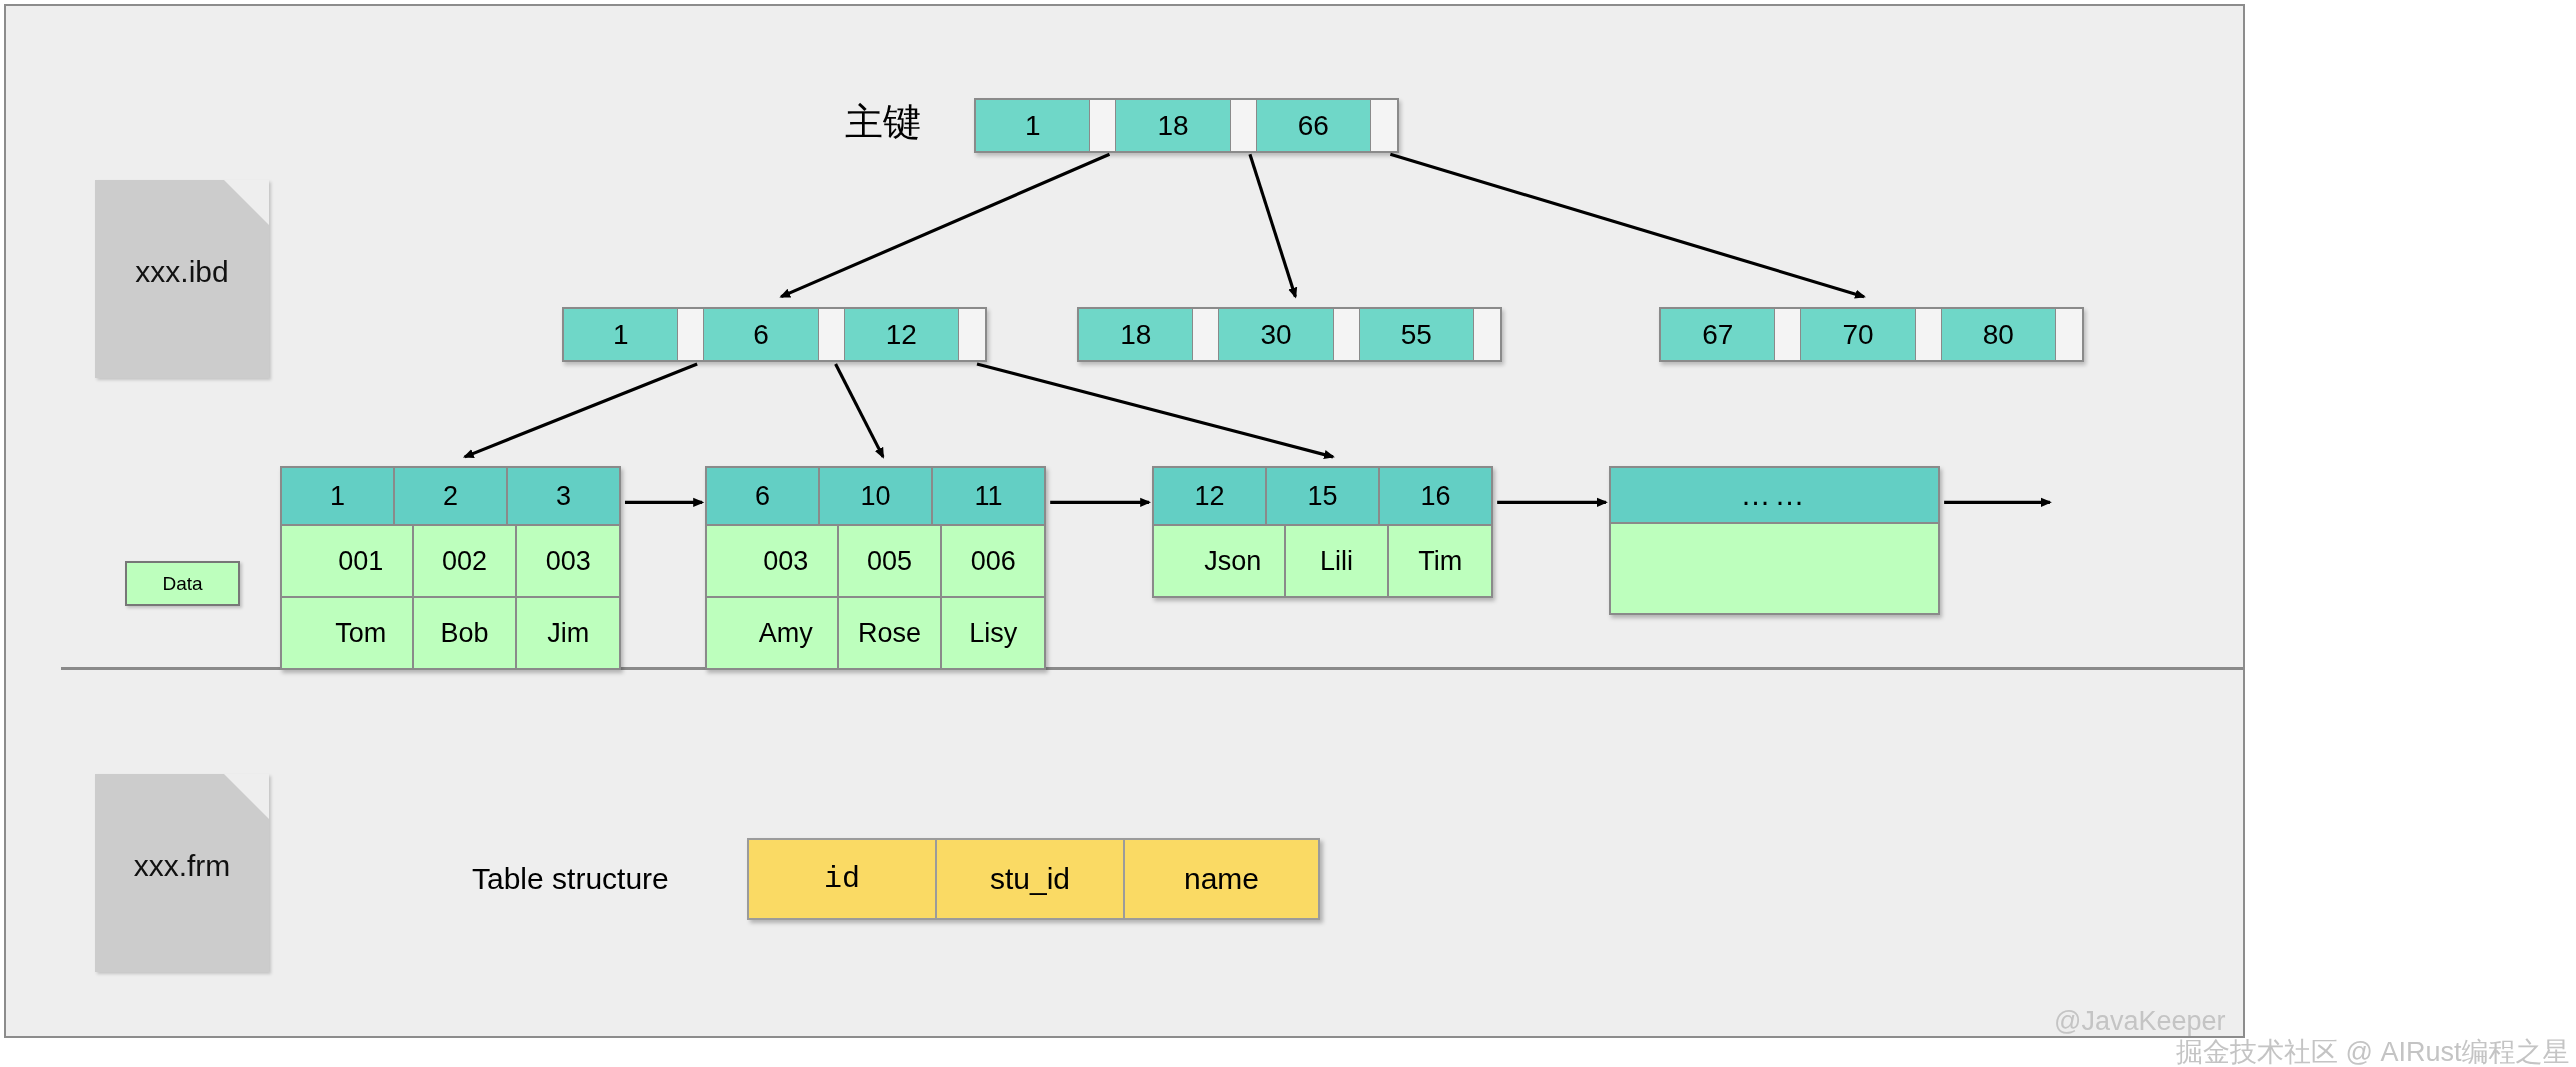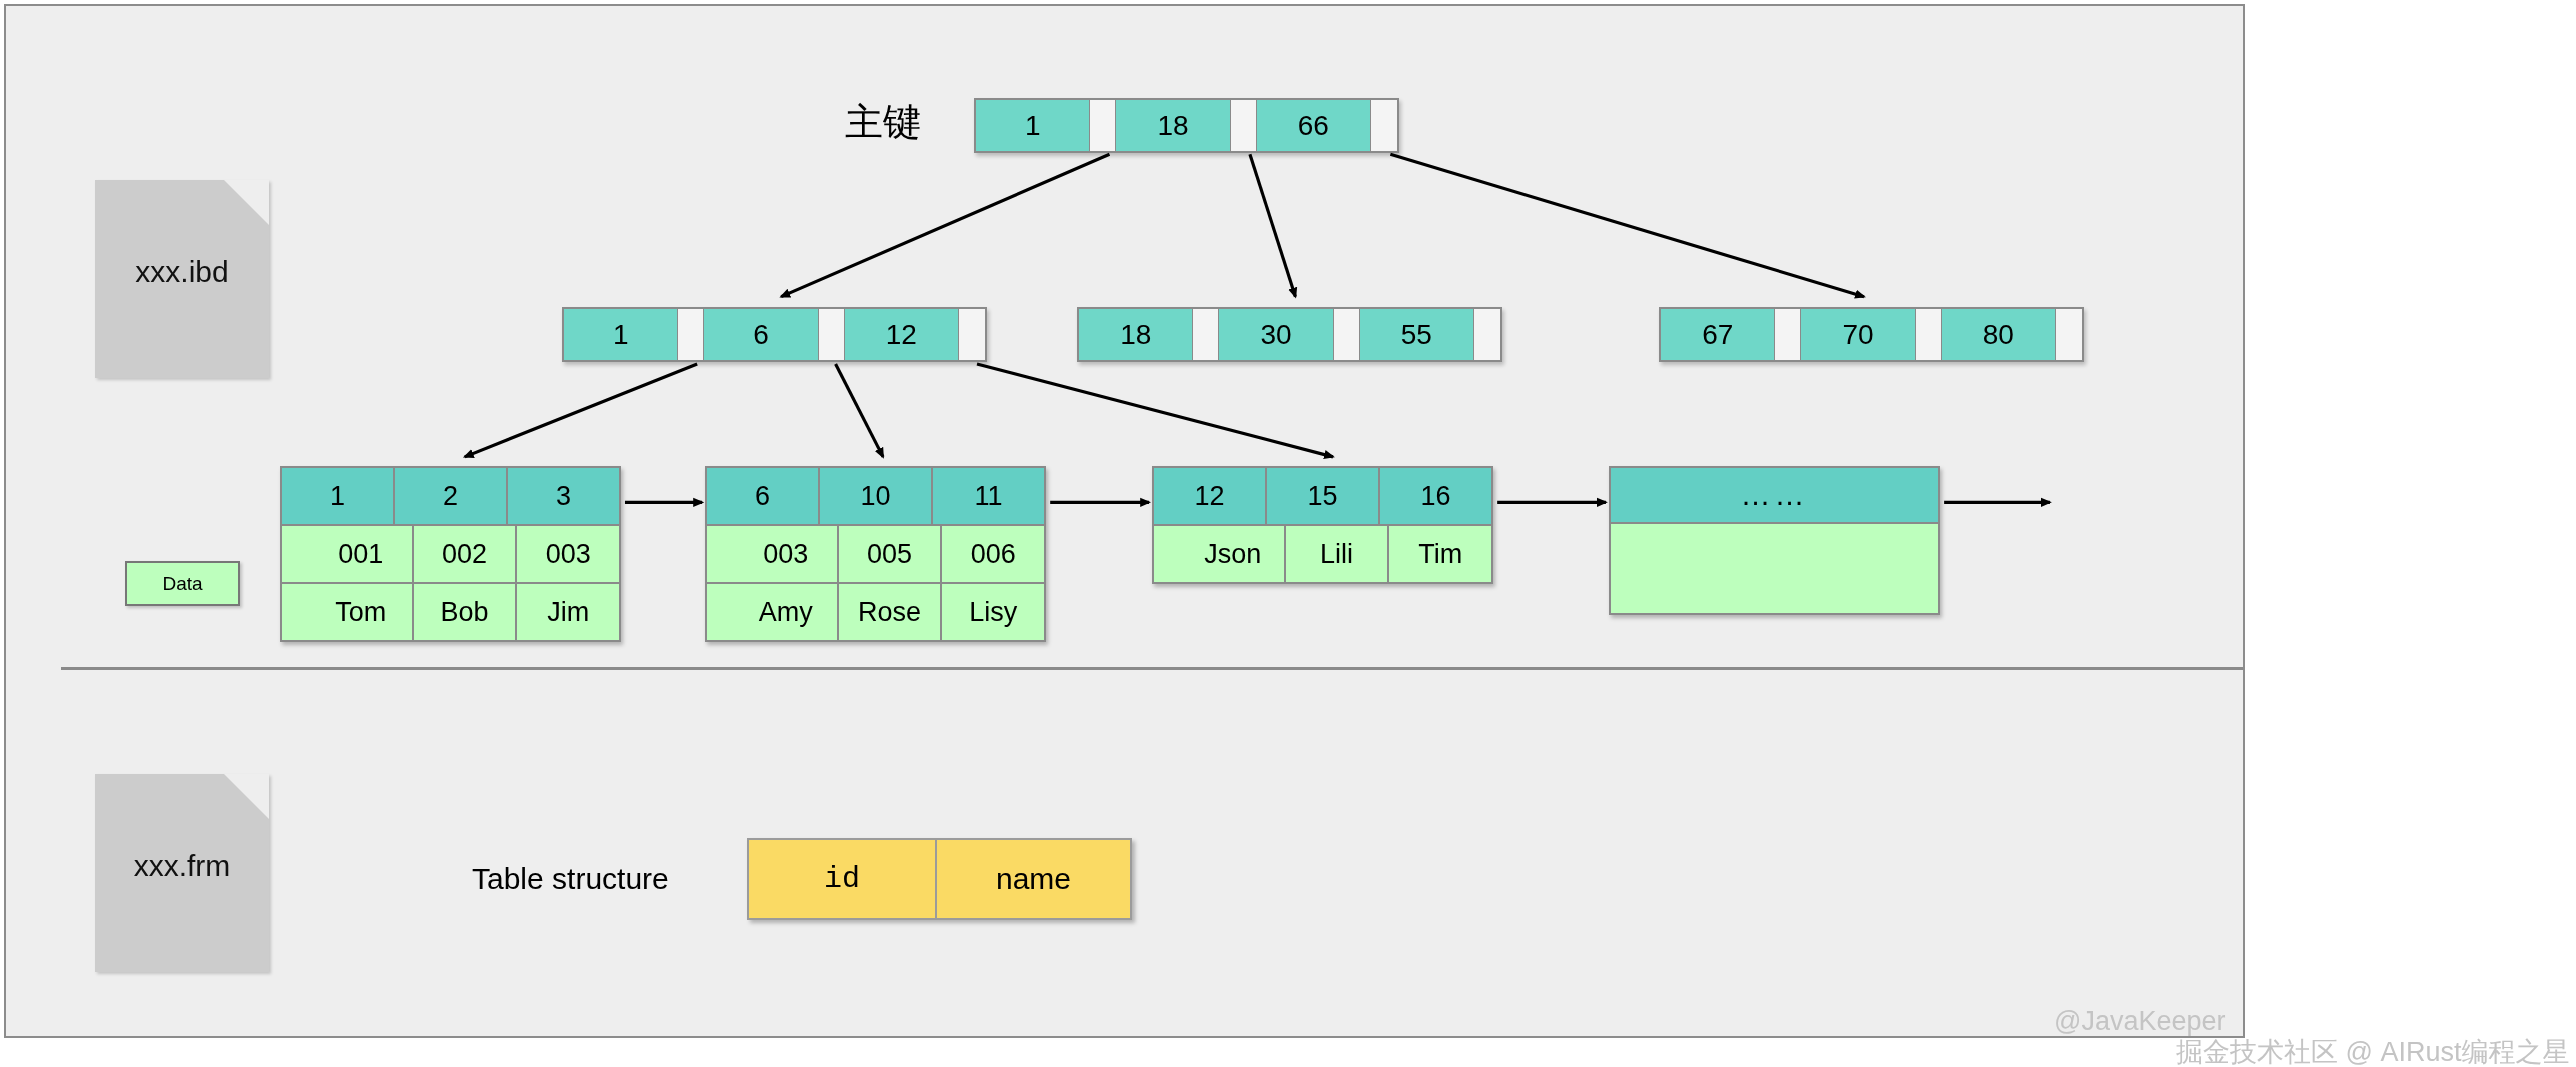--- a/index.html
+++ b/index.html
@@ -129,21 +129,21 @@
     box-sizing: border-box;
     box-shadow: 2px 3px 4px rgba(0,0,0,0.25);
     background: #bdffbd;
   }
   .leaf-row {
     display: flex;
     width: 100%;
     box-sizing: border-box;
   }
   .leaf-row.keys { height: 56px; }
-  .leaf-row.vals { height: 58px; padding-left: 28px; }
+  .leaf-row.vals { height: 72px; padding-left: 28px; }
   .leaf-cell {
     flex: 1 1 0;
     display: flex;
     align-items: center;
     justify-content: center;
     font-size: 27px;
     color: #000000;
     border-right: 2px solid #8a8a8a;
     box-sizing: border-box;
   }
@@ -320,20 +320,21 @@
     </div>
   </div>
 
   <div class="leaf-node ellipsis" style="left:1609px; top:466px; width:331px;">
     <div class="band">……</div>
     <div class="body"></div>
   </div>
 
   <div class="struct-table">
     <div class="col" style="width:188px;font-family:Liberation Mono, monospace;">id</div>
+    <div class="col" style="width:188px;">stu_id</div>
     <div class="col" style="width:193px;">name</div>
   </div>
 
   <svg class="connectors" viewBox="0 0 2605 1080">
     <defs>
       <marker id="arrow" markerWidth="11" markerHeight="11" refX="9" refY="5.5" orient="auto" markerUnits="userSpaceOnUse">
         <path d="M0,0.8 L11,5.5 L0,10.2 z" fill="#000000"></path>
       </marker>
     </defs>
 

